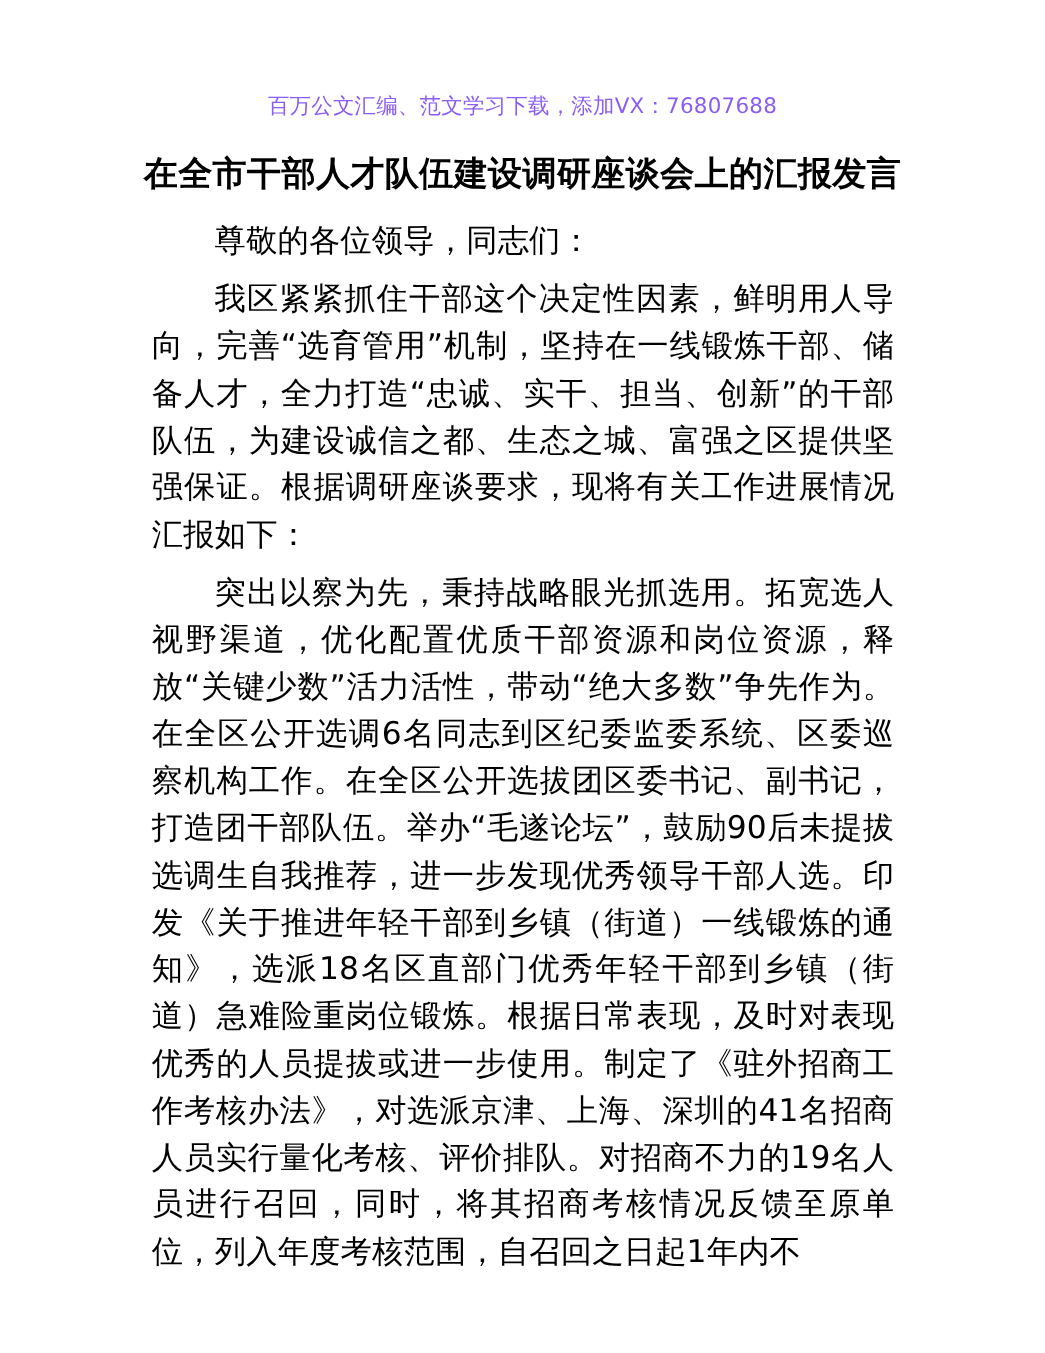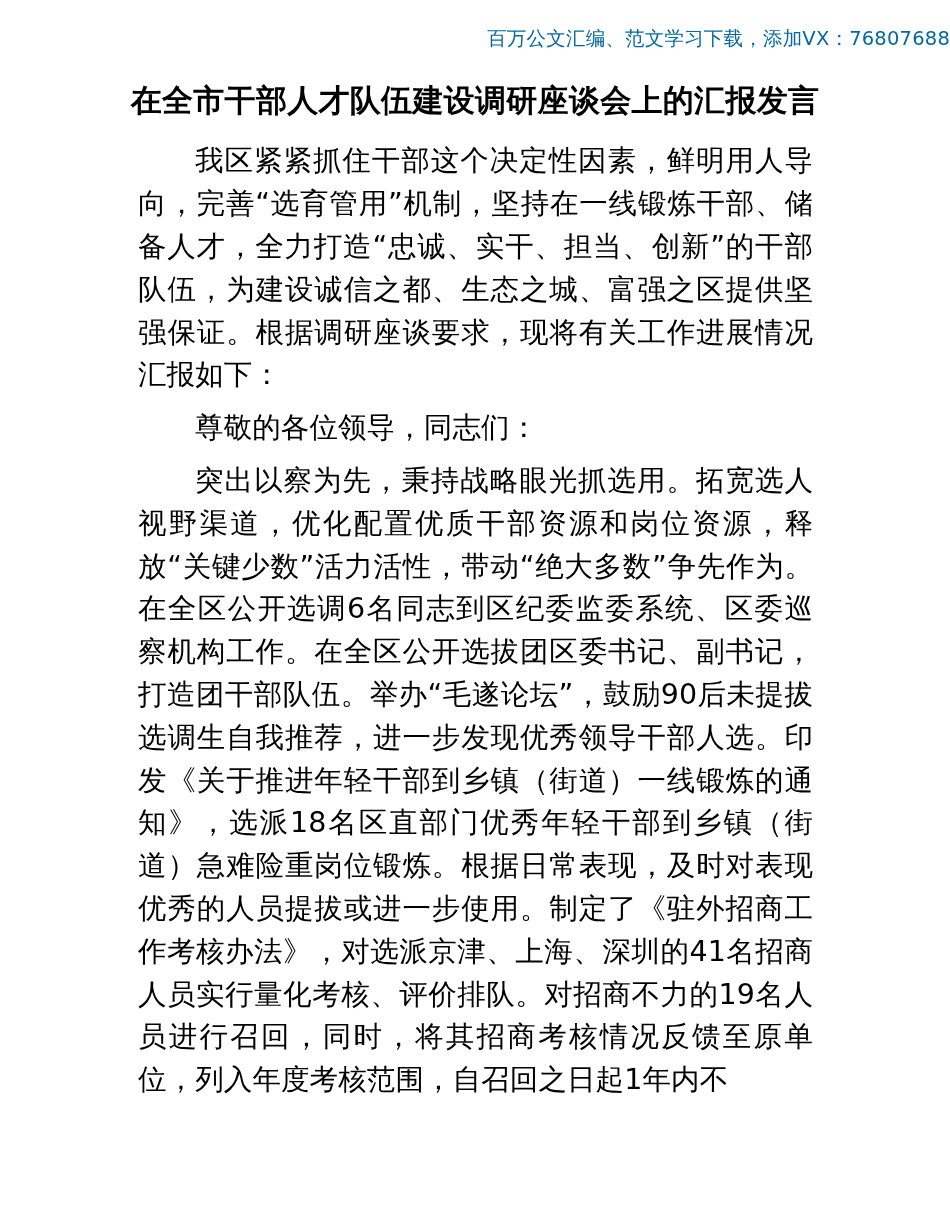--- a/index.html
+++ b/index.html
@@ -15,26 +15,26 @@
     overflow: hidden;
     position: relative;
   }
   .page {
     width: 950px;
     height: 1230px;
     box-sizing: border-box;
     position: relative;
   }
   .promo-banner {
-    text-align: right;
-    color: #0369a1;
+    text-align: center;
+    color: #8b5cf6;
     font-size: 19.5px;
     font-weight: 400;
     letter-spacing: 0.2px;
-    padding-top: 27px;
+    padding-top: 85px;
     line-height: 1.2;
     white-space: nowrap;
   }
   .doc-title {
     margin: 0;
     padding: 0 64px;
     padding-top: 28px;
     text-align: center;
     font-size: 31px;
     font-weight: bold;
@@ -62,18 +62,18 @@
 </head>
 <body>
 
 <div class="page">
 
   <div class="promo-banner">百万公文汇编、范文学习下载，添加VX：76807688</div>
 
   <h1 class="doc-title">在全市干部人才队伍建设调研座谈会上的汇报发言</h1>
 
   <div class="body-wrap">
+    <p class="para">尊敬的各位领导，同志们：</p>
     <p class="para">我区紧紧抓住干部这个决定性因素，鲜明用人导向，完善“选育管用”机制，坚持在一线锻炼干部、储备人才，全力打造“忠诚、实干、担当、创新”的干部队伍，为建设诚信之都、生态之城、富强之区提供坚强保证。根据调研座谈要求，现将有关工作进展情况汇报如下：</p>
-    <p class="para">尊敬的各位领导，同志们：</p>
     <p class="para">突出以察为先，秉持战略眼光抓选用。拓宽选人视野渠道，优化配置优质干部资源和岗位资源，释放“关键少数”活力活性，带动“绝大多数”争先作为。在全区公开选调6名同志到区纪委监委系统、区委巡察机构工作。在全区公开选拔团区委书记、副书记，打造团干部队伍。举办“毛遂论坛”，鼓励90后未提拔选调生自我推荐，进一步发现优秀领导干部人选。印发《关于推进年轻干部到乡镇（街道）一线锻炼的通知》，选派18名区直部门优秀年轻干部到乡镇（街道）急难险重岗位锻炼。根据日常表现，及时对表现优秀的人员提拔或进一步使用。制定了《驻外招商工作考核办法》，对选派京津、上海、深圳的41名招商人员实行量化考核、评价排队。对招商不力的19名人员进行召回，同时，将其招商考核情况反馈至原单位，列入年度考核范围，自召回之日起1年内不</p>
   </div>
 
 </div>
 
 </body></html>

